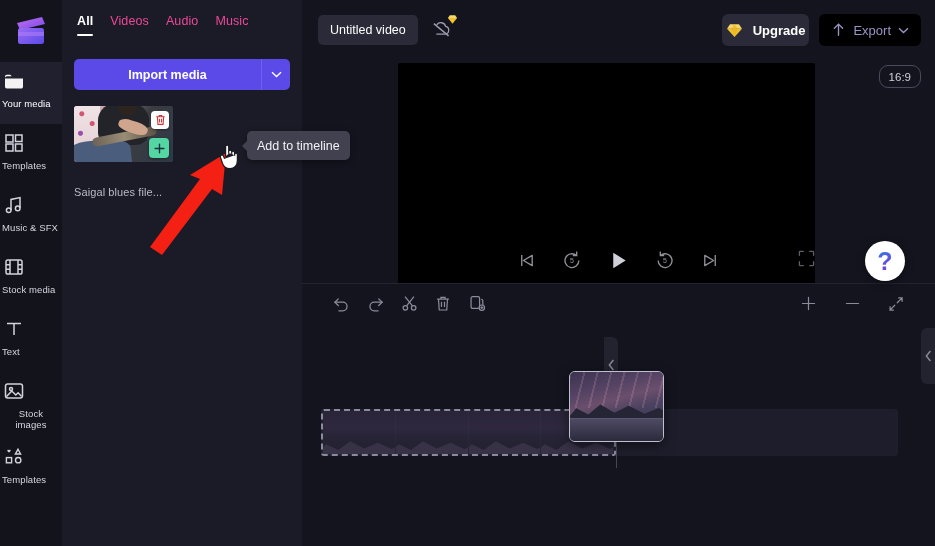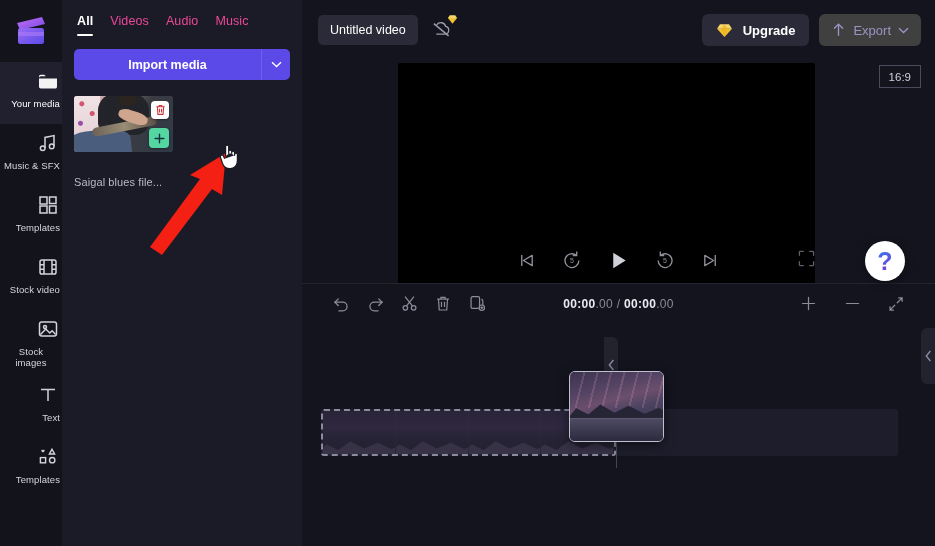--- a/index.html
+++ b/index.html
@@ -19,21 +19,21 @@
     flex:0 0 62px; position:relative; z-index:5;
   }
   .logo-cell {
     width:62px; height:62px; display:flex; align-items:center; justify-content:center;
   }
   .logo {
     width:34px; height:32px; position:relative;
   }
   .rail-item {
     width:62px; min-height:62px; padding:7px 2px 8px;
-    display:flex; flex-direction:column; align-items:flex-end; justify-content:flex-start;
+    display:flex; flex-direction:column; align-items:flex-start; justify-content:flex-start;
     gap:5px; cursor:pointer; color:#d3d3de;
   }
   .rail-item.active { background:#20202e; }
   .rail-ico { width:24px; height:24px; display:block; }
   .rail-label {
     font-size:9.5px; line-height:11px; text-align:center; color:#d6d6e2;
     letter-spacing:.1px; max-width:58px;
   }
   .rail-item.active .rail-label { color:#fff; }
 
@@ -45,21 +45,21 @@
   .tabs { display:flex; gap:17px; padding:14px 3px 0; }
   .tab {
     font-size:12.5px; color:#ec4899; padding-bottom:8px; cursor:pointer;
     position:relative; letter-spacing:.1px;
   }
   .tab.active { color:#fff; font-weight:bold; }
   .tab.active:after {
     content:""; position:absolute; left:0; right:0; bottom:0;
     height:2.5px; background:#fff; border-radius:2px;
   }
-  .import-row { display:flex; margin-top:13px; height:31px; }
+  .import-row { display:flex; margin-top:23px; height:31px; }
   .import-btn {
     flex:1; background:#5b4ae8; border:none; color:#fff;
     font-size:12.5px; font-weight:bold; border-radius:5px 0 0 5px;
     cursor:pointer; font-family:inherit;
   }
   .import-caret {
     width:29px; background:#5b4ae8; border-left:1px solid #6f60ed;
     border-radius:0 5px 5px 0; display:flex; align-items:center; justify-content:center;
     cursor:pointer;
   }
@@ -130,31 +130,31 @@
   }
   .title-chip {
     background:#2a2a38; border-radius:5px; height:30px; display:flex; align-items:center;
     padding:0 12px; font-size:12.5px; color:#fff; cursor:pointer;
   }
   .cloud-wrap { position:relative; width:26px; height:24px; cursor:pointer; margin-left:2px;}
   .crown-badge{position:absolute;right:-2px;top:-4px;}
   .spacer { flex:1; }
   .upgrade-btn {
     height:32px; background:#2a2a38; border-radius:6px; display:flex; align-items:center;
-    gap:10px; padding:0 14px; font-size:13px; font-weight:bold; color:#fff; cursor:pointer;
+    gap:10px; padding:0 4px; font-size:13px; font-weight:bold; color:#fff; cursor:pointer;
   }
   .export-btn {
-    height:32px; background:#404040; border-radius:6px; display:flex; align-items:center;
+    height:32px; background:#000000; border-radius:6px; display:flex; align-items:center;
     gap:7px; padding:0 12px; font-size:13px; color:#9a94c4; cursor:pointer;
   }
 
   
   .preview-area { flex:1; position:relative; }
   .ratio-chip {
-    position:absolute; right:14px; top:5px; border:1px solid #4a4a5c; border-radius:0;
+    position:absolute; right:14px; top:5px; border:1px solid #4a4a5c; border-radius:9px;
     height:23px; padding:0 9px; display:flex; align-items:center; font-size:11.5px;
     color:#cfcfdb; cursor:pointer;
   }
   .video-canvas {
     position:absolute; left:96px; top:3px; width:417px; height:234px;
     background:#000; border-radius:2px;
   }
   .player-ctrls {
     position:absolute; left:0; right:0; bottom:8px; height:30px;
     display:flex; align-items:center; justify-content:center; gap:26px;
@@ -261,60 +261,60 @@
       <svg class="rail-ico" viewBox="0 0 24 24" fill="#ffffff">
         <path d="M3 7.5c0-1 .8-1.8 1.8-1.8h3.4l1.6 1.6h-5a1.8 1.8 0 0 0-1.8 1.8z"></path>
         <path d="M3 9.5h18v8.2c0 1-.8 1.8-1.8 1.8H4.8A1.8 1.8 0 0 1 3 17.7z" opacity=".95"></path>
       </svg>
       <div class="rail-label">Your media</div>
     </div>
 
 
     <div class="rail-item">
       <svg class="rail-ico" viewBox="0 0 24 24" fill="none" stroke="#d3d3de" stroke-width="1.5">
-        <path d="M9 17V6.4l9-1.8V15"></path>
-        <circle cx="6.7" cy="17.2" r="2.3"></circle>
-        <circle cx="15.7" cy="15.4" r="2.3"></circle>
-      </svg>
-      <div class="rail-label">Music &amp; SFX</div>
-    </div>
-
-    <div class="rail-item">
-      <svg class="rail-ico" viewBox="0 0 24 24" fill="none" stroke="#d3d3de" stroke-width="1.5">
         <path d="M4 4h7v7H4z"></path>
         <path d="M13.5 4h6.5v6.5h-6.5z" transform="rotate(0)"></path>
         <path d="M4 13h7v7H4z"></path>
         <path d="M13.5 13h6.5v7h-6.5z"></path>
       </svg>
       <div class="rail-label">Templates</div>
+    </div>
+
+    <div class="rail-item">
+      <svg class="rail-ico" viewBox="0 0 24 24" fill="none" stroke="#d3d3de" stroke-width="1.5">
+        <path d="M9 17V6.4l9-1.8V15"></path>
+        <circle cx="6.7" cy="17.2" r="2.3"></circle>
+        <circle cx="15.7" cy="15.4" r="2.3"></circle>
+      </svg>
+      <div class="rail-label">Music &amp; SFX</div>
     </div>
 
     <div class="rail-item">
       <svg class="rail-ico" viewBox="0 0 24 24" fill="none" stroke="#d3d3de" stroke-width="1.5">
         <rect x="4" y="5" width="16" height="14" rx="1.8"></rect>
         <path d="M8 5v14M16 5v14"></path>
         <path d="M4 9.7h4M4 14.3h4M16 9.7h4M16 14.3h4"></path>
       </svg>
-      <div class="rail-label">Stock video</div>
+      <div class="rail-label">Stock media</div>
+    </div>
+
+    <div class="rail-item">
+      <svg class="rail-ico" viewBox="0 0 24 24" fill="none" stroke="#d3d3de" stroke-width="1.5">
+        <path d="M5 6.5h14M12 6.5v11.5"></path>
+      </svg>
+      <div class="rail-label">Text</div>
     </div>
 
     <div class="rail-item">
       <svg class="rail-ico" viewBox="0 0 24 24" fill="none" stroke="#d3d3de" stroke-width="1.5">
         <rect x="3.5" y="5" width="17" height="14" rx="2.2"></rect>
         <circle cx="9" cy="10" r="1.5"></circle>
         <path d="M4.5 17.5 9.8 12l4 4 2.3-2.2 3.4 3.4"></path>
       </svg>
       <div class="rail-label">Stock images</div>
-    </div>
-
-    <div class="rail-item">
-      <svg class="rail-ico" viewBox="0 0 24 24" fill="none" stroke="#d3d3de" stroke-width="1.5">
-        <path d="M5 6.5h14M12 6.5v11.5"></path>
-      </svg>
-      <div class="rail-label">Text</div>
     </div>
 
     <div class="rail-item">
       <svg class="rail-ico" viewBox="0 0 24 24" fill="none" stroke="#d3d3de" stroke-width="1.4">
         <path d="M7 5.2c1.3-1.3 3 .1 0 2.4-3-2.3-1.3-3.7 0-2.4z" fill="#d3d3de" stroke="none"></path>
         <path d="M16 4.3 18.6 9h-5.2z"></path>
         <rect x="4.4" y="12.6" width="5.2" height="5.2"></rect>
         <circle cx="16.2" cy="15.2" r="2.7"></circle>
       </svg>
       <div class="rail-label">Templates</div>
@@ -358,20 +358,21 @@
 
         <div class="thumb-add">
           <svg width="13" height="13" viewBox="0 0 14 14" stroke="#12313f" stroke-width="1.5" stroke-linecap="round">
             <path d="M7 2.3v9.4M2.3 7h9.4"></path>
           </svg>
         </div>
       </div>
       <div class="media-name">Saigal blues file...</div>
     </div>
 
+    <div class="tooltip">Add to timeline</div>
 
     <svg class="red-arrow" width="100" height="120" viewBox="0 0 100 120">
       <path d="M8 112 L58 44 L48 40 L84 18 L80 60 L70 54 L20 120 Z" fill="#f32013"></path>
     </svg>
 
     <svg class="cursor-hand" style="left:155px; top:141px;" width="24" height="30" viewBox="0 0 24 30">
       <path d="M8.6 15.2V5.6a1.55 1.55 0 0 1 3.1 0v7.1M11.7 12.4v-1.9a1.5 1.5 0 0 1 3 0v2.1M14.7 12.7v-1.2a1.45 1.45 0 0 1 2.9 0v3.2M17.6 14.2v-.8a1.4 1.4 0 0 1 2.8 0v6.1c0 4.7-3 8.2-7.4 8.2-4 0-6.6-2.3-7.6-5.6l-2-6a1.6 1.6 0 0 1 2.9-1.3l1.4 3" fill="#ffffff" stroke="#1a1a22" stroke-width="1.25" stroke-linejoin="round"></path>
     </svg>
   </div>
 
@@ -499,23 +500,20 @@
       </div>
       <div class="tl-ico">
         <svg width="17" height="17" viewBox="0 0 18 18" fill="none" stroke="#b9b9c8" stroke-width="1.3">
           <rect x="2.2" y="1.8" width="9" height="12.4" rx="1.6"></rect>
           <path d="M13 4.6a1.6 1.6 0 0 1 1.6 1.6v7.6"></path>
           <circle cx="13.6" cy="13.4" r="2.8" fill="#14141f"></circle>
           <path d="M13.6 11.9v3M12.1 13.4h3"></path>
         </svg>
       </div>
 
-      <div class="time-read">
-        <b>00:00</b><span>.00</span><span> / </span><b>00:00</b><span>.00</span>
-      </div>
 
       <div class="tl-right">
         <div class="tl-ico">
           <svg width="17" height="17" viewBox="0 0 18 18" stroke="#b9b9c8" stroke-width="1.3" stroke-linecap="round">
             <path d="M9 2.6v12.8M2.6 9h12.8"></path>
           </svg>
         </div>
         <div class="tl-ico">
           <svg width="17" height="17" viewBox="0 0 18 18" stroke="#b9b9c8" stroke-width="1.3" stroke-linecap="round">
             <path d="M2.6 9h12.8"></path>

